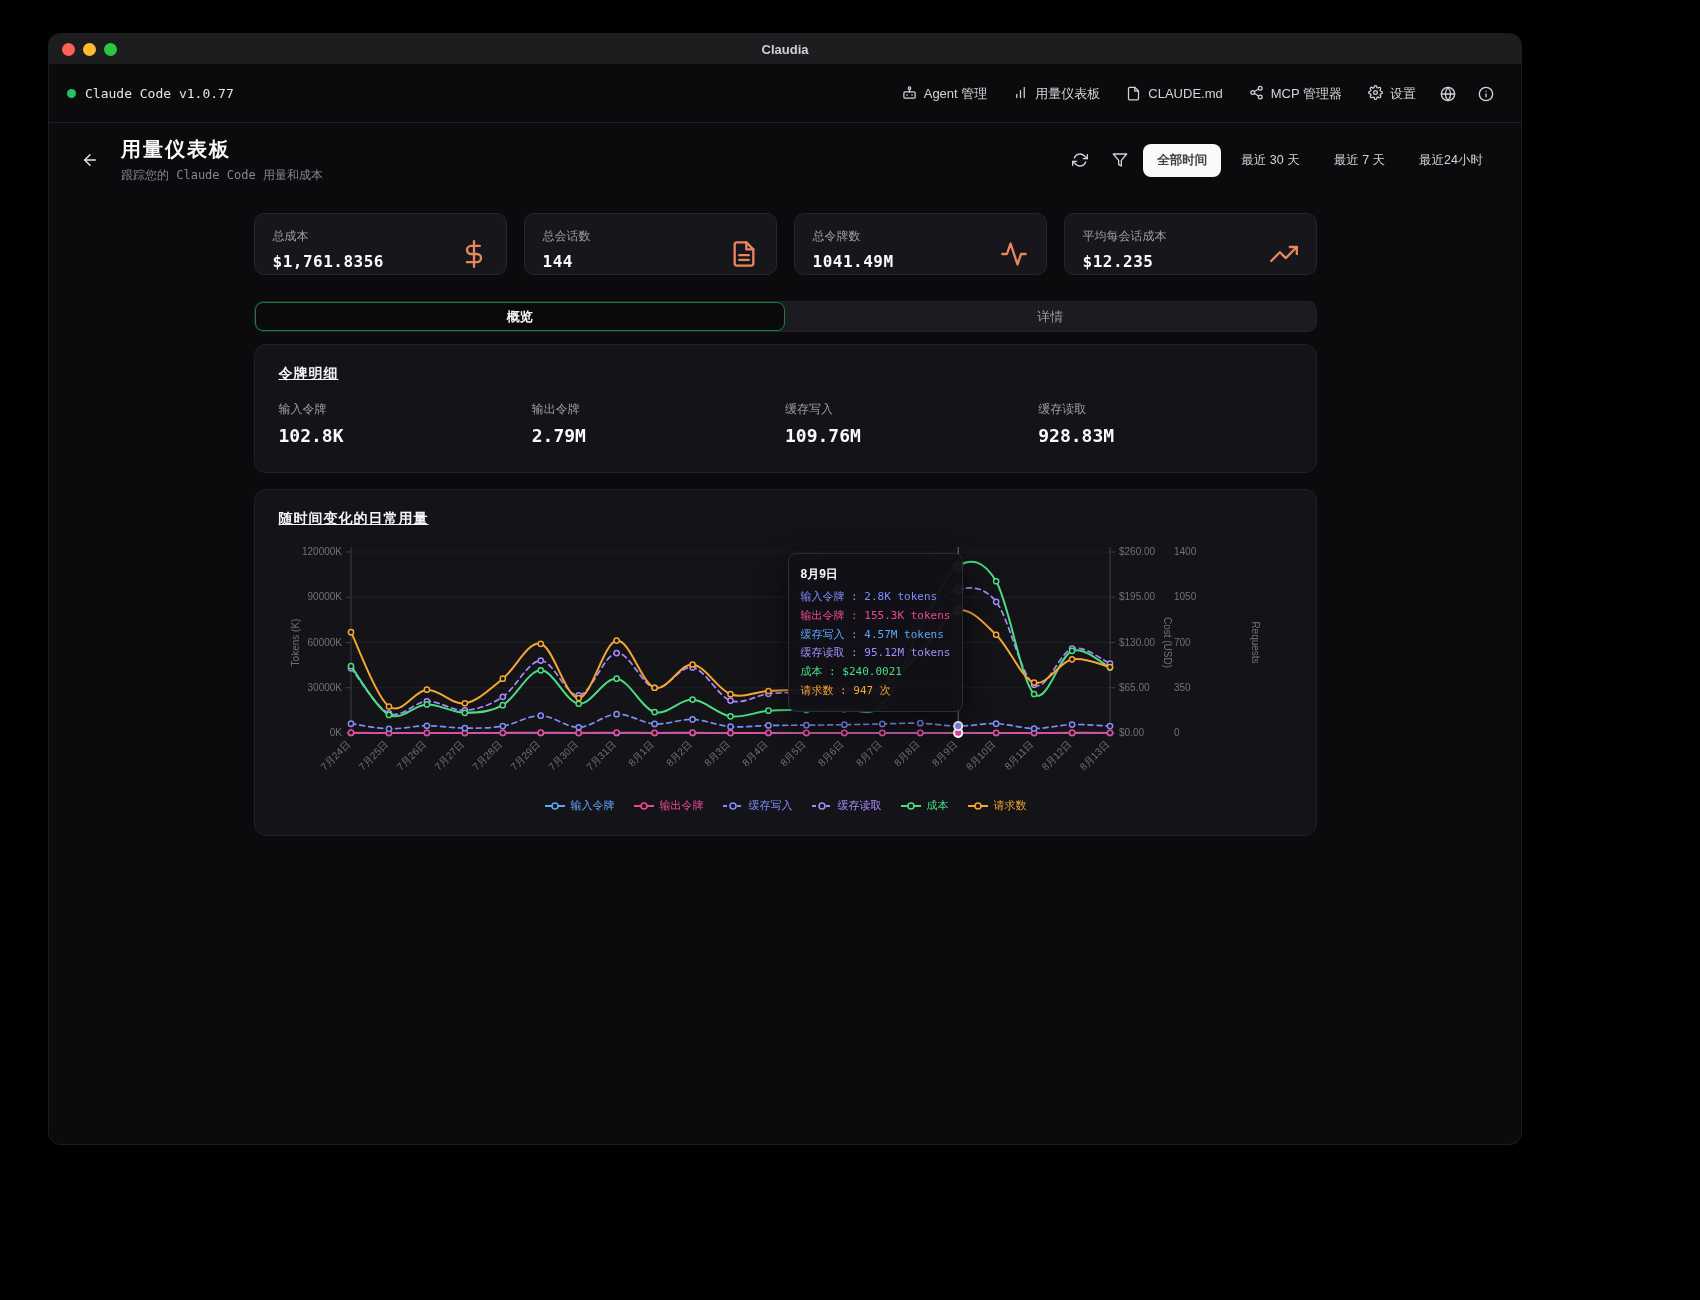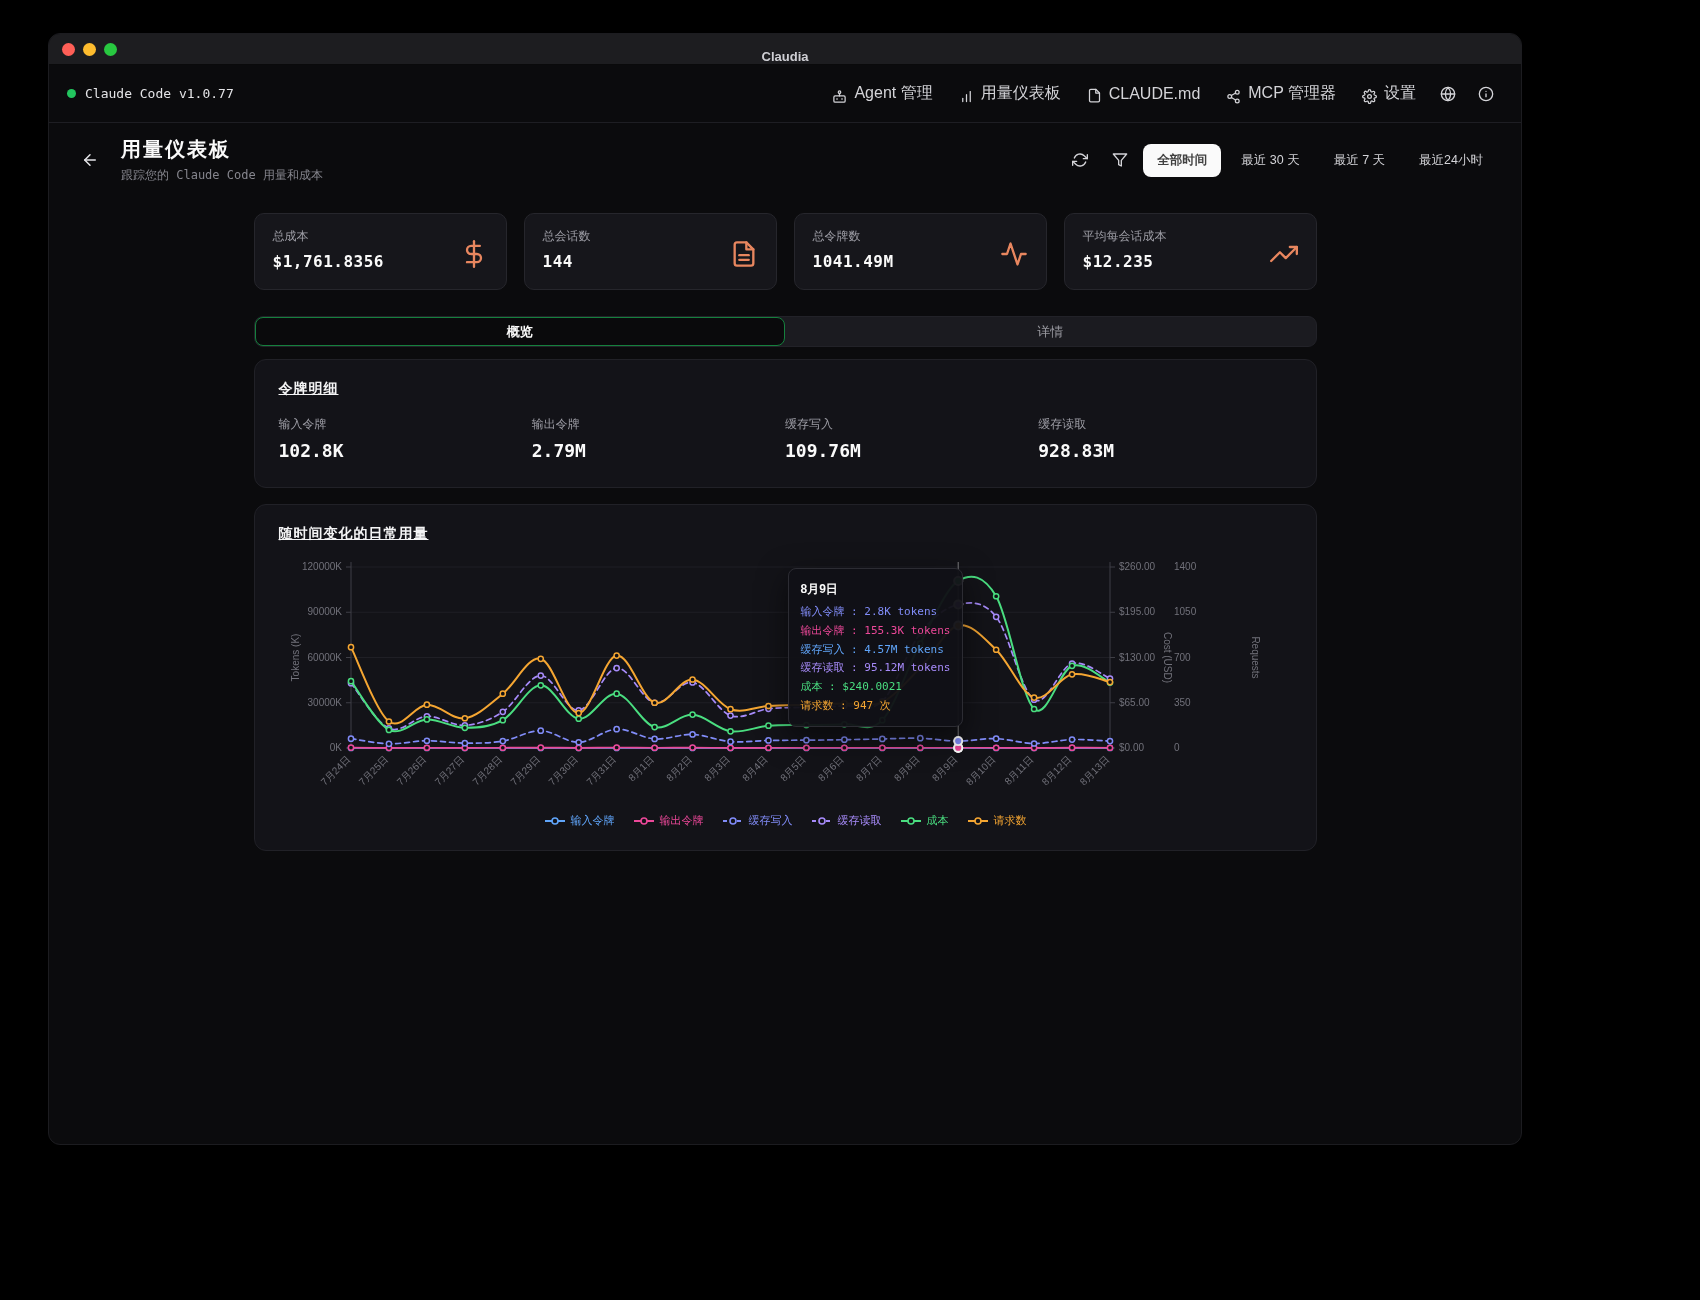--- a/index.html
+++ b/index.html
@@ -4,36 +4,36 @@
 <style>
   * { margin:0; padding:0; box-sizing:border-box; }
   html,body { width:1700px; height:1300px; background:#000; overflow:hidden;
               font-family:"Liberation Sans", sans-serif; }
   .window { position:absolute; left:48px; top:33px; width:1474px; height:1112px;
             background:#0b0b0d; border-radius:12px; overflow:hidden;
             box-shadow:0 20px 60px rgba(0,0,0,.8); border:1px solid #1c1c20; }
 
   
   .titlebar { height:31px; background:#1d1d20; border-bottom:1px solid #0a0a0b;
-              position:relative; display:flex; align-items:flex-end; justify-content:center; }
+              position:relative; display:flex; align-items:center; justify-content:center; }
   .traffic { position:absolute; left:13px; top:9px; display:flex; gap:8px; }
   .traffic span { width:13px; height:13px; border-radius:50%; display:block; }
   .tl-red { background:#ff5f57; } .tl-yellow { background:#febc2e; } .tl-green { background:#28c840; }
   .win-title { font-size:13px; font-weight:bold; color:#cfcfd4; }
 
   
   .navbar { height:58px; display:flex; align-items:center; padding:8px 18px;
             border-bottom:1px solid #1e1e23; }
   .brand { display:flex; align-items:center; gap:9px; font-family:"DejaVu Sans Mono", monospace;
            font-size:13px; color:#e4e4e7; }
   .status-dot { width:9px; height:9px; border-radius:50%; background:#22c55e; display:inline-block; }
   .nav-spacer { flex:1; }
   .nav-right { display:flex; align-items:center; gap:4px; }
-  .nav-item { display:flex; align-items:flex-end; gap:7px; background:transparent; border:none;
-              color:#d4d4d8; font-size:16px; padding:7px 11px; border-radius:7px; cursor:pointer;
+  .nav-item { display:flex; align-items:flex-start; gap:7px; background:transparent; border:none;
+              color:#d4d4d8; font-size:13px; padding:7px 11px; border-radius:7px; cursor:pointer;
               font-family:"Liberation Sans", sans-serif; }
   .nav-item svg { width:15px; height:15px; }
   .icon-btn { background:transparent; border:none; color:#d4d4d8; padding:7px 9px;
               border-radius:7px; cursor:pointer; display:flex; align-items:center; }
   .icon-btn svg { width:16px; height:16px; }
 
   
   .page-header { display:flex; align-items:center; padding:13px 24px 17px; gap:14px; }
   .back-btn { width:34px; height:34px; display:flex; align-items:center; justify-content:center;
               background:transparent; border:none; color:#e4e4e7; border-radius:8px; cursor:pointer; }
@@ -45,21 +45,21 @@
   .header-actions { display:flex; align-items:center; gap:6px; }
   .range-btn { background:transparent; border:none; color:#d4d4d8; font-size:12.5px;
                padding:8px 14px; border-radius:8px; cursor:pointer; white-space:nowrap;
                font-family:"Liberation Sans", sans-serif; }
   .range-btn.active { background:#fafafa; color:#404040; font-weight:bold; }
 
   
   .content { width:1063px; margin:0 auto; }
   .stats-row { display:grid; grid-template-columns:repeat(4,1fr); gap:17px; margin-top:12px; }
   .stat-card { background:#16161b; border:1px solid #26262c; border-radius:10px;
-               padding:14px 18px; height:77px; position:relative; }
+               padding:14px 18px; height:62px; position:relative; }
   .stat-label { font-size:12px; color:#9d9da5; }
   .stat-value { margin-top:7px; font-size:16px; font-weight:bold; color:#fafafa;
                 font-family:"DejaVu Sans Mono", monospace; letter-spacing:.5px; }
   .stat-icon { position:absolute; right:18px; top:26px; color:#e8865f; }
   .stat-icon svg { width:28px; height:28px; }
 
   .tabs { margin-top:26px; background:#1b1b20; border-radius:9px; height:31px;
           display:grid; grid-template-columns:1fr 1fr; border:1px solid #222228; }
   .tab { display:flex; align-items:center; justify-content:center; font-size:13px;
          color:#98989f; background:transparent; border:none; cursor:pointer; border-radius:8px;

